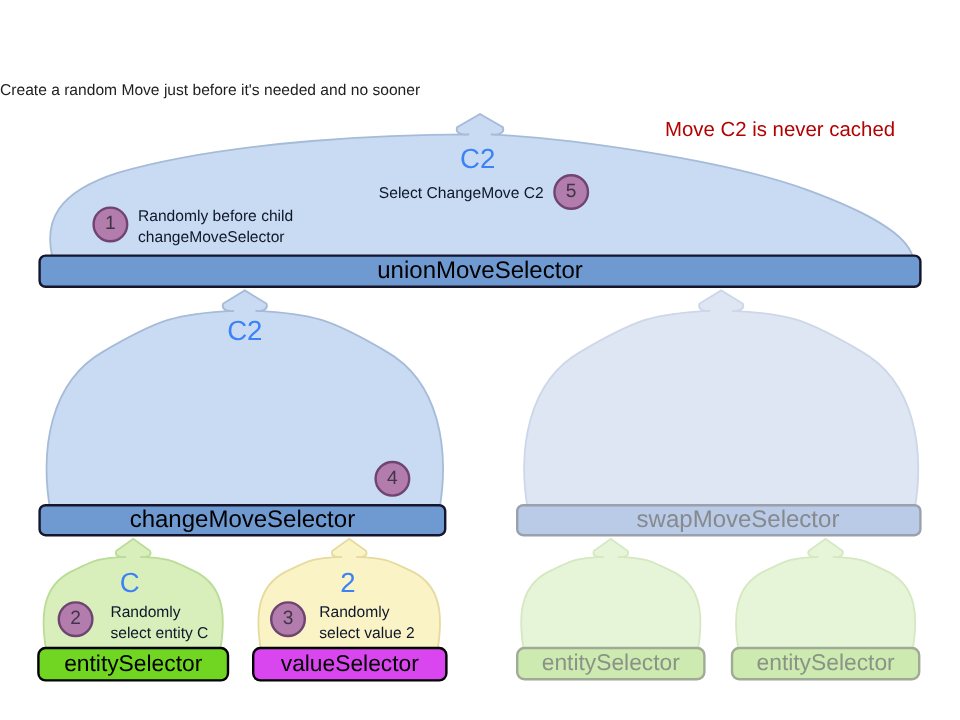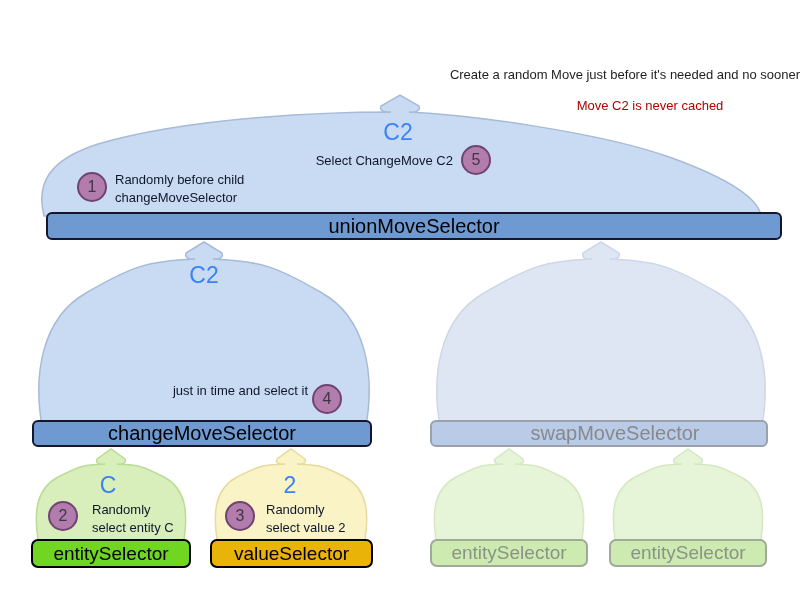--- a/index.html
+++ b/index.html
@@ -6,37 +6,37 @@
   #canvas {
     position:relative; width:800px; height:600px; background:#ffffff;
     font-family:"Liberation Sans", sans-serif; overflow:hidden;
   }
   #bells { position:absolute; left:0; top:0; z-index:1; }
   .title {
     position:absolute; left:0; top:31px; width:800px; text-align:center;
     font-size:31px; color:#141414; z-index:3; letter-spacing:0.5px;
   }
   .subtitle {
-    position:absolute; left:0; top:67px; width:800px; text-align:right;
+    position:absolute; left:0; top:67px; width:800px; text-align:left;
     font-size:13px; color:#1e1e1e; z-index:3;
   }
   .note {
     position:absolute; left:500px; top:98px; width:300px; text-align:center;
-    font-size:13px; color:#b30000; z-index:3;
+    font-size:17px; color:#b30000; z-index:3;
   }
   .bar {
     position:absolute; box-sizing:border-box; z-index:2;
     display:flex; align-items:center; justify-content:center;
     border:2px solid #15152c; border-radius:6px;
     font-size:20px; color:#000;
   }
   .bar-blue   { background:#6f9ad1; }
   .bar-swap   { background:#b9cbe6; border-color:#9aa1ad; color:#87898d; }
   .bar-green  { background:#70d621; border-color:#000; font-size:19px; border-radius:7px; }
-  .bar-yellow { background:#eab308; border-color:#000; font-size:19px; border-radius:7px; }
+  .bar-yellow { background:#d946ef; border-color:#000; font-size:19px; border-radius:7px; }
   .bar-faded-green { background:#cdeab0; border-color:#9faa97; color:#8b9387; font-size:19px; border-radius:7px; }
   .out-label {
     position:absolute; z-index:3; font-size:23px; color:#3b82f6; text-align:center; width:60px;
   }
   .step-circle {
     position:absolute; z-index:4; width:30px; height:30px; box-sizing:border-box;
     background:#b27cac; border:2px solid #6f4470; border-radius:50%;
     display:flex; align-items:center; justify-content:center;
     font-size:16px; color:#413549;
   }
@@ -119,21 +119,21 @@
              L 688 449
              L 702 459
              C 704 463, 699 465, 694 464
              C 717 465, 719 466, 741 477
              C 763 489, 766 512, 760 545 Z" fill="#e6f4d7" stroke="#d5e8c2" stroke-width="1.5"></path>
   </svg>
 
   <div class="subtitle">Create a random Move just before it's needed and no sooner</div>
   <div class="note">Move C2 is never cached</div>
 
-  <div class="bar bar-blue" style="left:32px; top:212px; width:736px; height:28px;margin-left:14px;">
+  <div class="bar bar-blue" style="left:32px; top:212px; width:736px; height:28px;">
     <span>unionMoveSelector</span>
   </div>
   <div class="bar bar-blue" style="left:32px; top:420px; width:340px; height:27px;">
     <span>changeMoveSelector</span>
   </div>
   <div class="bar bar-swap" style="left:430px; top:420px; width:338px; height:27px;padding-left:32px;">
     <span>swapMoveSelector</span>
   </div>
   <div class="bar bar-green" style="left:31px; top:539px; width:160px; height:29px;">
     <span>entitySelector</span>
@@ -162,21 +162,20 @@
   </div>
 
   <div class="ann right" style="left:300px; top:152px; width:153px;">
     <div>Select ChangeMove C2</div>
   </div>
   <div class="step-circle" style="left:461px; top:145px;">
     <span>5</span>
   </div>
 
   <div class="ann right" style="left:128px; top:382px; width:180px; line-height:17px;">
-    <div>just in time and select it</div>
   </div>
   <div class="step-circle" style="left:312px; top:384px;">
     <span>4</span>
   </div>
 
   <div class="step-circle" style="left:48px; top:501px;">
     <span>2</span>
   </div>
   <div class="ann" style="left:92px; top:501px;">
     <div>Randomly</div>

